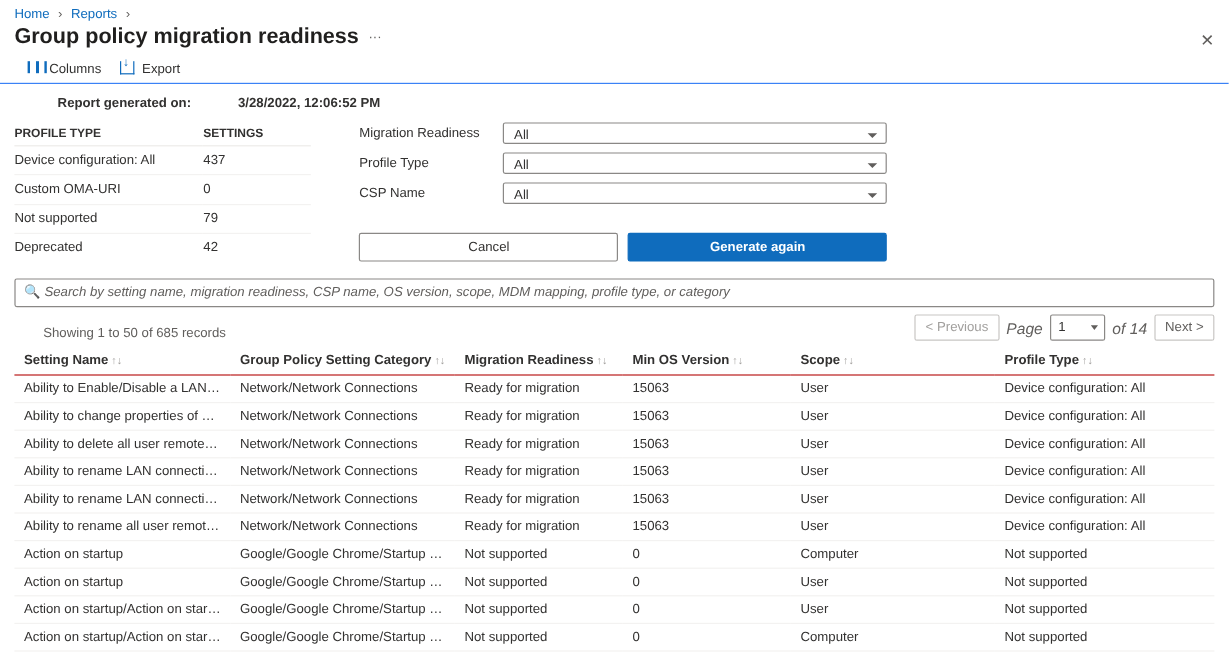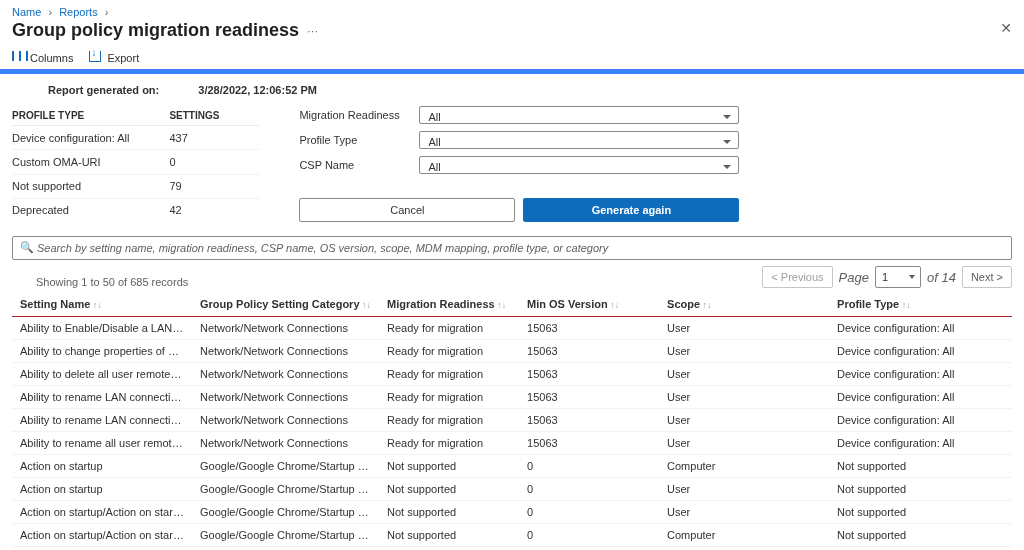--- a/index.html
+++ b/index.html
@@ -3,26 +3,26 @@
 <meta charset="utf-8">
 <style>
   * { box-sizing: border-box; margin: 0; padding: 0; }
   html, body { width: 1024px; height: 550px; font-family: "Segoe UI", Arial, sans-serif; font-size: 11px; color: #323130; background: #ffffff; overflow: hidden; }
   a { color: #0f6cbd; text-decoration: none; }
 
   .breadcrumbs { padding: 6px 12px 0 12px; font-size: 11px; color: #605e5c; }
   .breadcrumbs a { color: #0f6cbd; }
   .breadcrumbs .sep { color: #605e5c; padding: 0 4px; }
 
-  .title-row { display: flex; align-items: flex-start; justify-content: space-between; padding: 2px 12px 6px 12px; }
+  .title-row { display: flex; align-items: flex-end; justify-content: space-between; padding: 2px 12px 6px 12px; }
   .page-title { font-size: 18px; font-weight: 600; color: #201f1e; }
   .title-dots { color: #605e5c; margin-left: 8px; }
   .close-btn { font-size: 14px; color: #605e5c; cursor: pointer; background: none; border: none; }
 
-  .toolbar { display: flex; align-items: flex-start; gap: 16px; padding: 4px 12px; border-bottom: 5px solid #3b82f6; }
+  .toolbar { display: flex; align-items: flex-start; gap: 16px; padding: 4px 23px; border-bottom: 1px solid #3b82f6; }
   .toolbar-item { display: inline-flex; align-items: center; gap: 4px; color: #323130; cursor: pointer; }
   .tb-icon { width: 14px; height: 14px; display: inline-block; }
   .icon-columns::before { content: ""; display: block; width: 12px; height: 10px; border-left: 2px solid #0f6cbd; border-right: 2px solid #0f6cbd; background: linear-gradient(to right, transparent 40%, #0f6cbd 40%, #0f6cbd 60%, transparent 60%); }
   .icon-export::before { content: ""; display: block; width: 10px; height: 10px; border: 1px solid #0f6cbd; border-top: none; position: relative; }
   .icon-export { position: relative; }
   .icon-export::after { content: "↓"; position: absolute; top: -4px; left: 2px; color: #0f6cbd; font-size: 10px; }
 
   .content { padding: 10px 12px 0 12px; }
   .report-meta { font-size: 11px; margin-bottom: 10px; }
   .report-meta .label { font-weight: 700; padding-left: 36px; }
@@ -73,21 +73,21 @@
   .col-cat    { width: 170px; }
   .col-mig    { width: 140px; }
   .col-os     { width: 140px; }
   .col-scope  { width: 170px; }
   .col-prof   { width: auto; }
 </style>
 </head>
 <body>
 
 <div class="breadcrumbs">
-  <a href="#">Name</a>
+  <a href="#">Home</a>
   <span class="sep">›</span>
   <a href="#">Reports</a>
   <span class="sep">›</span>
 </div>
 
 <div class="title-row">
   <div style="display:flex;align-items:center;">
     <h1 class="page-title">Group policy migration readiness</h1>
     <span class="title-dots">···</span>
   </div>

